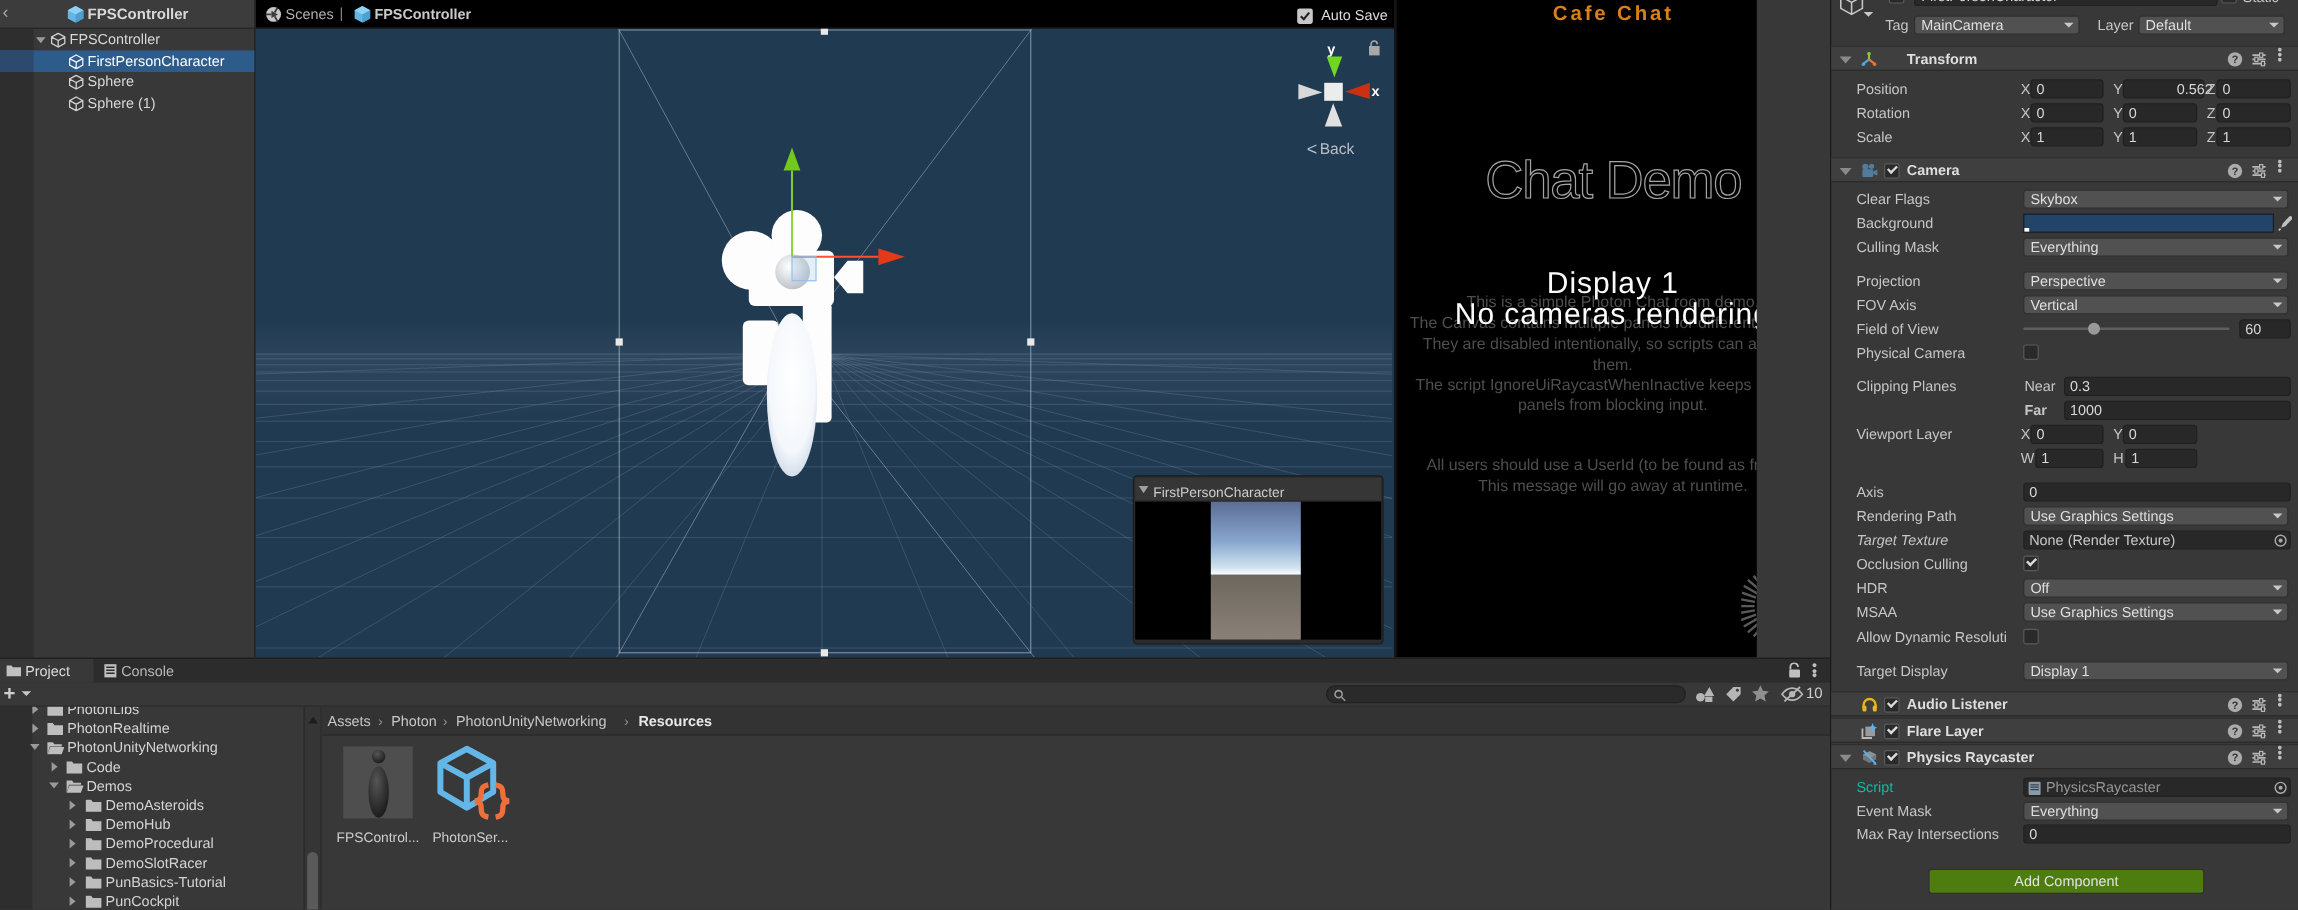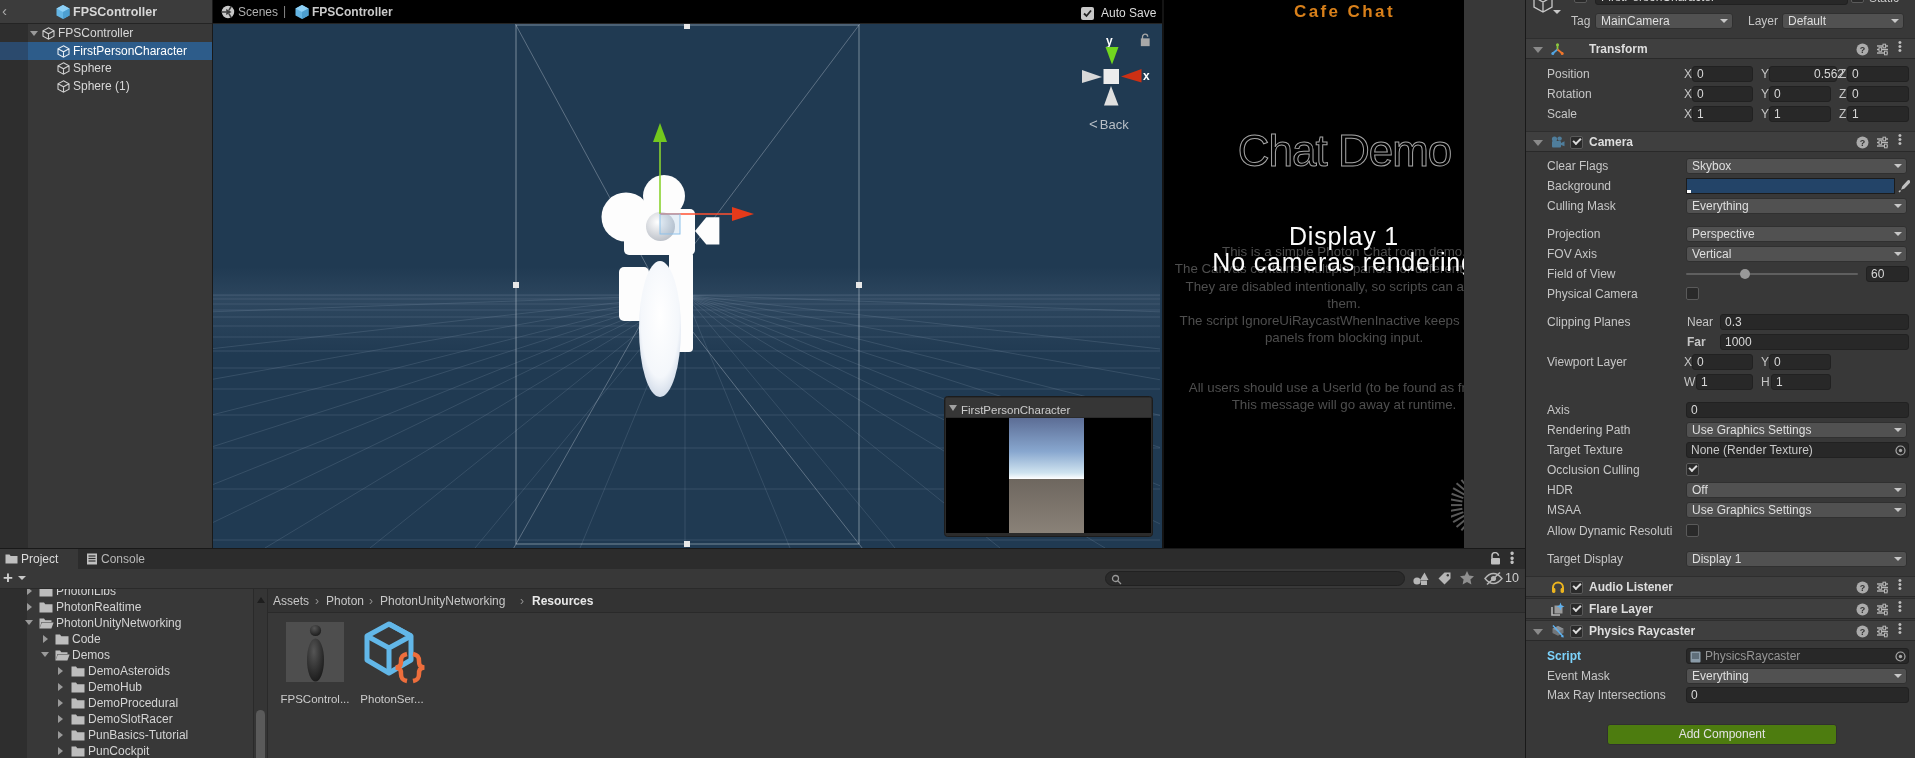--- a/index.html
+++ b/index.html
@@ -604,21 +604,21 @@
     <span class="ilbl" style="left:235px;top:354px;">Y</span>
       <div class="nf" style="left:243px;top:354px;width:62px;">0</div>
     <span class="ilbl" style="left:158px;top:374px;">W</span>
       <div class="nf" style="left:170px;top:374px;width:57px;">1</div>
     <span class="ilbl" style="left:235px;top:374px;">H</span>
       <div class="nf" style="left:245px;top:374px;width:60px;">1</div>
     <span class="ilbl" style="top:402px;">Axis</span>
       <div class="nf" style="left:160px;top:402px;width:223px;">0</div>
     <span class="ilbl" style="top:422px;">Rendering Path</span>
       <div class="dd" style="top:422px;">Use Graphics Settings<span class="arr"></span></div>
-    <span class="ilbl" style="top:442px;">Target Texture</span>
+    <span class="ilbl" style="top:442px;font-style:italic;">Target Texture</span>
     <div class="nf" style="left:160px;top:442px;width:223px;color:#c8c8c8;">None (Render Texture)<svg class="abs" style="right:2px;top:2px;" width="11" height="11" viewBox="0 0 11 11">
           <circle cx="5.5" cy="5.5" r="4.5" fill="none" stroke="#a8a8a8" stroke-width="1.2"></circle>
           <circle cx="5.5" cy="5.5" r="1.7" fill="#a8a8a8"></circle>
         </svg></div>
     <span class="ilbl" style="top:462px;">Occlusion Culling</span>
       <span class="chk on" style="left:160px;top:463px;"></span>
     <span class="ilbl" style="top:482px;">HDR</span>
       <div class="dd" style="top:482px;">Off<span class="arr"></span></div>
     <span class="ilbl" style="top:502px;">MSAA</span>
       <div class="dd" style="top:502px;">Use Graphics Settings<span class="arr"></span></div>
@@ -696,21 +696,21 @@
             <line x1="1" y1="3" x2="12" y2="3"></line>
             <line x1="1" y1="6.5" x2="12" y2="6.5"></line>
             <line x1="1" y1="10" x2="12" y2="10"></line>
           </g>
           <rect x="7" y="1.2" width="2.6" height="3.6" fill="#3f3f3f" stroke="#b8b8b8" stroke-width="1"></rect>
           <rect x="3" y="4.7" width="2.6" height="3.6" fill="#3f3f3f" stroke="#b8b8b8" stroke-width="1"></rect>
           <rect x="8.5" y="8.2" width="2.6" height="3.6" fill="#3f3f3f" stroke="#b8b8b8" stroke-width="1"></rect>
         </svg>
       <div class="abs" style="left:372px;top:1px;color:#c0c0c0;font-size:11px;line-height:4.2px;">•<br>•<br>•</div>
     </div>
-    <span class="ilbl" style="top:648px;color:#7dd3fc;font-weight:bold;">Script</span>
+    <span class="ilbl" style="top:648px;color:#14b8a6;">Script</span>
     <div class="nf" style="left:160px;top:648px;width:223px;color:#969696;padding-left:18px;"><svg class="abs" style="left:3px;top:2px;" width="11" height="12" viewBox="0 0 11 12">
           <rect x="0.5" y="0.5" width="10" height="11" rx="1" fill="#8a9ba8"></rect>
           <g stroke="#35424d" stroke-width="1">
             <line x1="2" y1="3" x2="9" y2="3"></line>
             <line x1="2" y1="5" x2="9" y2="5"></line>
             <line x1="2" y1="7" x2="9" y2="7"></line>
           </g>
         </svg>PhysicsRaycaster<svg class="abs" style="right:2px;top:2px;" width="11" height="11" viewBox="0 0 11 11">
           <circle cx="5.5" cy="5.5" r="4.5" fill="none" stroke="#a8a8a8" stroke-width="1.2"></circle>
           <circle cx="5.5" cy="5.5" r="1.7" fill="#a8a8a8"></circle>

